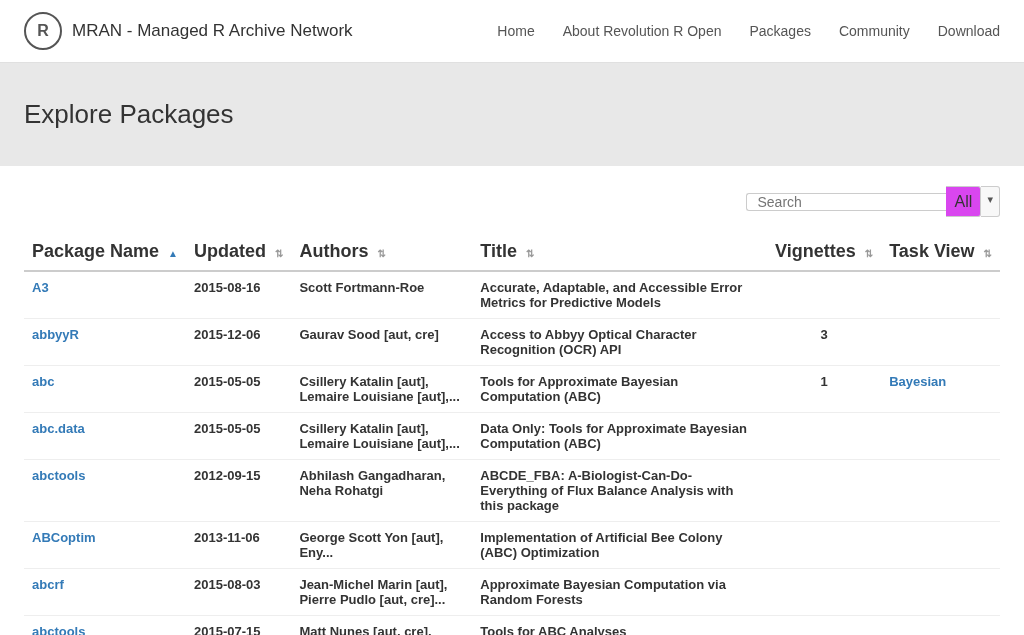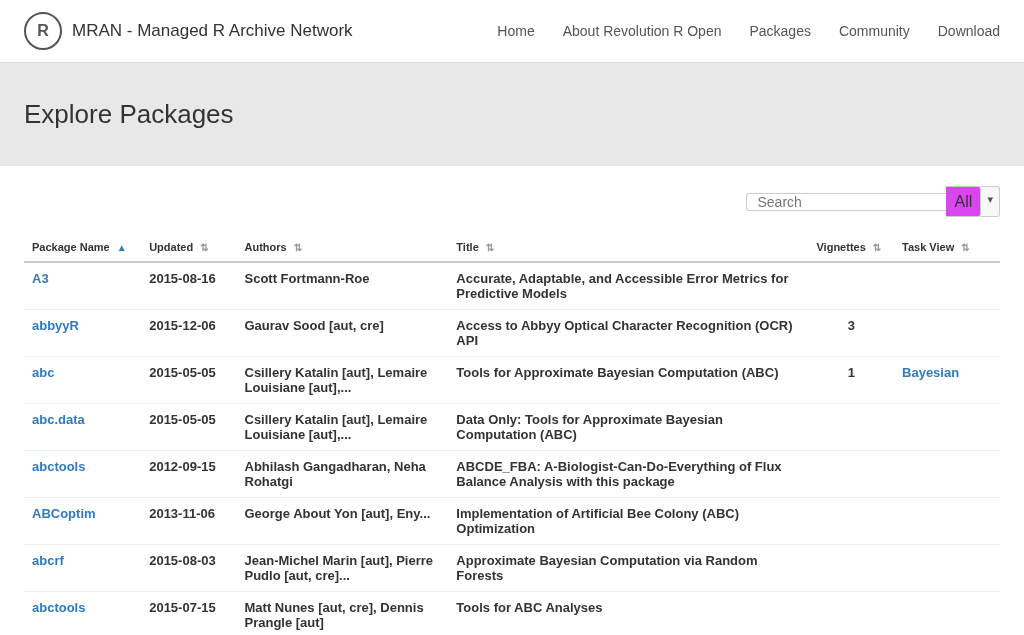--- a/index.html
+++ b/index.html
@@ -97,21 +97,21 @@
 
     
     .packages-table {
       width: 100%;
       border-collapse: collapse;
     }
     .packages-table thead th {
       text-align: left;
       padding: 8px 8px;
       font-weight: 600;
-      font-size: 11px;
+      font-size: 18px;
       color: #333;
       border-bottom: 2px solid #ccc;
       white-space: nowrap;
       cursor: pointer;
       user-select: none;
     }
     .packages-table thead th .sort-icon {
       display: inline-block;
       margin-left: 4px;
       color: #999;
@@ -241,21 +241,21 @@
           <td class="col-pkg"><a href="#" class="pkg-link">abctools</a></td>
           <td class="col-updated">2012-09-15</td>
           <td class="col-authors">Abhilash Gangadharan, Neha Rohatgi</td>
           <td class="col-title">ABCDE_FBA: A-Biologist-Can-Do-Everything of Flux Balance Analysis with this package</td>
           <td class="col-vignettes"></td>
           <td class="col-taskview"></td>
         </tr>
         <tr>
           <td class="col-pkg"><a href="#" class="pkg-link">ABCoptim</a></td>
           <td class="col-updated">2013-11-06</td>
-          <td class="col-authors">George About Yon [aut], Eny...</td>
+          <td class="col-authors">George Scott Yon [aut], Eny...</td>
           <td class="col-title">Implementation of Artificial Bee Colony (ABC) Optimization</td>
           <td class="col-vignettes"></td>
           <td class="col-taskview"></td>
         </tr>
         <tr>
           <td class="col-pkg"><a href="#" class="pkg-link">abcrf</a></td>
           <td class="col-updated">2015-08-03</td>
           <td class="col-authors">Jean-Michel Marin [aut], Pierre Pudlo [aut, cre]...</td>
           <td class="col-title">Approximate Bayesian Computation via Random Forests</td>
           <td class="col-vignettes"></td>

